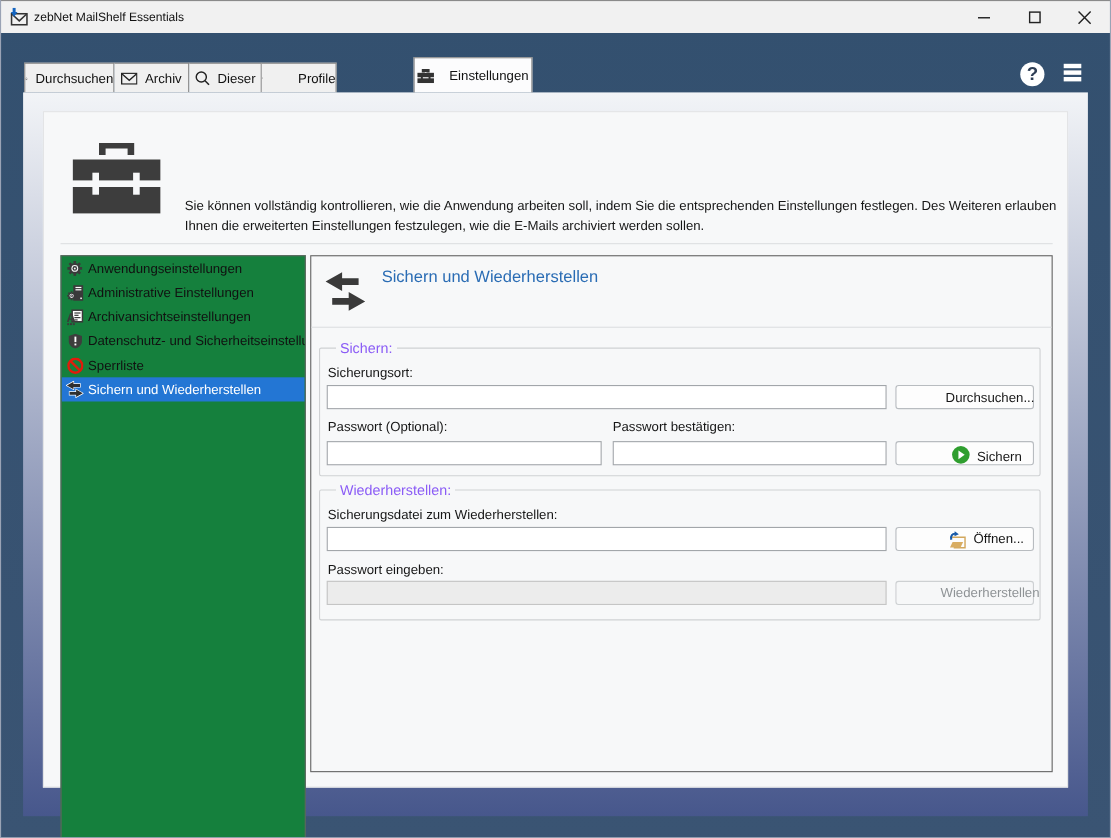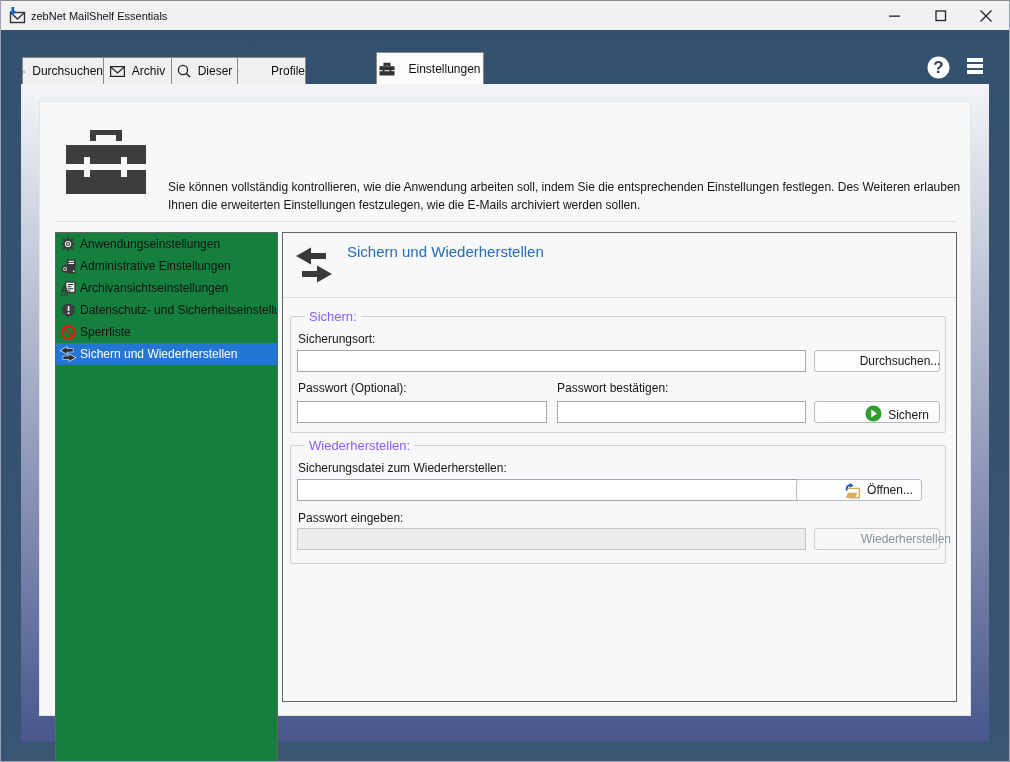--- a/index.html
+++ b/index.html
@@ -287,32 +287,32 @@
             <path d="M6.3 4.5 L12 8.5 L6.3 12.5 Z" fill="#fff"></path>
           </svg>
         <span>Sichern</span>
       </div>
 
       <fieldset class="fs2">
           <legend>Wiederherstellen:</legend>
         </fieldset>
       <span class="lbl" style="left:15px; top:228px;">Sicherungsdatei zum Wiederherstellen:</span>
       <div class="inp" style="left:14px; top:246px; width:509px;"></div>
-      <div class="btn" style="left:513px; top:246px; width:126px;">
+      <div class="btn" style="left:531px; top:246px; width:126px;">
         <svg width="16" height="17" viewBox="0 0 16 17">
             <path d="M2.2 6.4 L14.3 6.4 L14.3 15.9 L4 15.9" fill="none" stroke="#d2a75c" stroke-width="1.3"></path>
             <path d="M0.6 15.8 L3 10.7 L12.6 10.7 L10.2 15.8 Z" fill="#d9ad62"></path>
             <path d="M1.8 8.6 C0.9 5.2 2.9 2.9 5.7 3.3" fill="none" stroke="#1a5ba8" stroke-width="1.9"></path>
             <path d="M4.9 0.9 L8.7 3.7 L4.7 5.5 Z" fill="#1a5ba8"></path>
           </svg>
         <span>Öffnen...</span>
       </div>
       <span class="lbl" style="left:15px; top:278px;">Passwort eingeben:</span>
       <div class="inp dis" style="left:14px; top:295px; width:509px;"></div>
-      <div class="btn dis" style="left:531px; top:295px; width:126px;justify-content:space-between;">
+      <div class="btn dis" style="left:531px; top:295px; width:126px;">
         <svg width="15" height="15" viewBox="0 0 15 15">
             <circle cx="7.5" cy="7.5" r="7" fill="#9aA0a4"></circle>
             <path d="M5.6 4 L10.6 7.5 L5.6 11 Z" fill="#e8eaec"></path>
           </svg>
         <span>Wiederherstellen</span>
       </div>
     </div>
   </div>
 </div>
 

